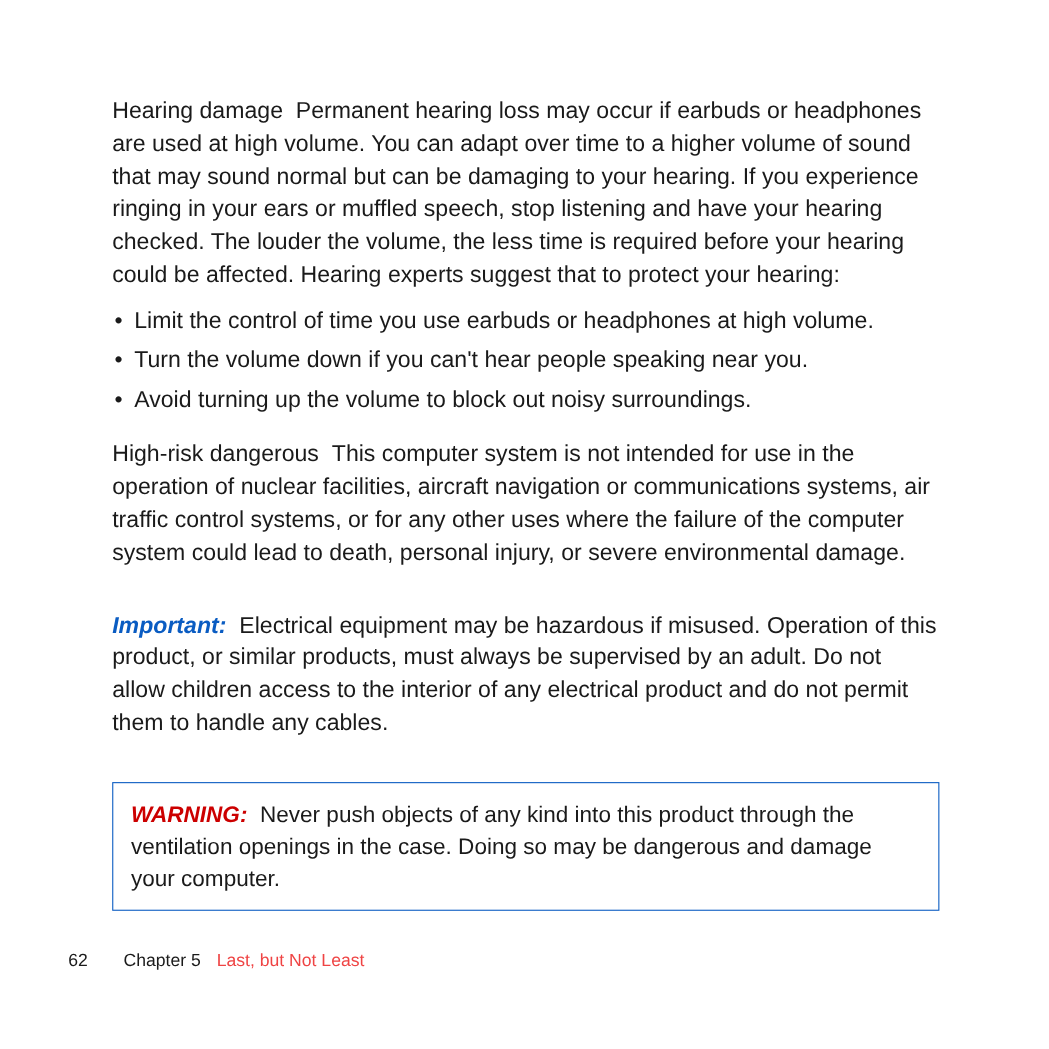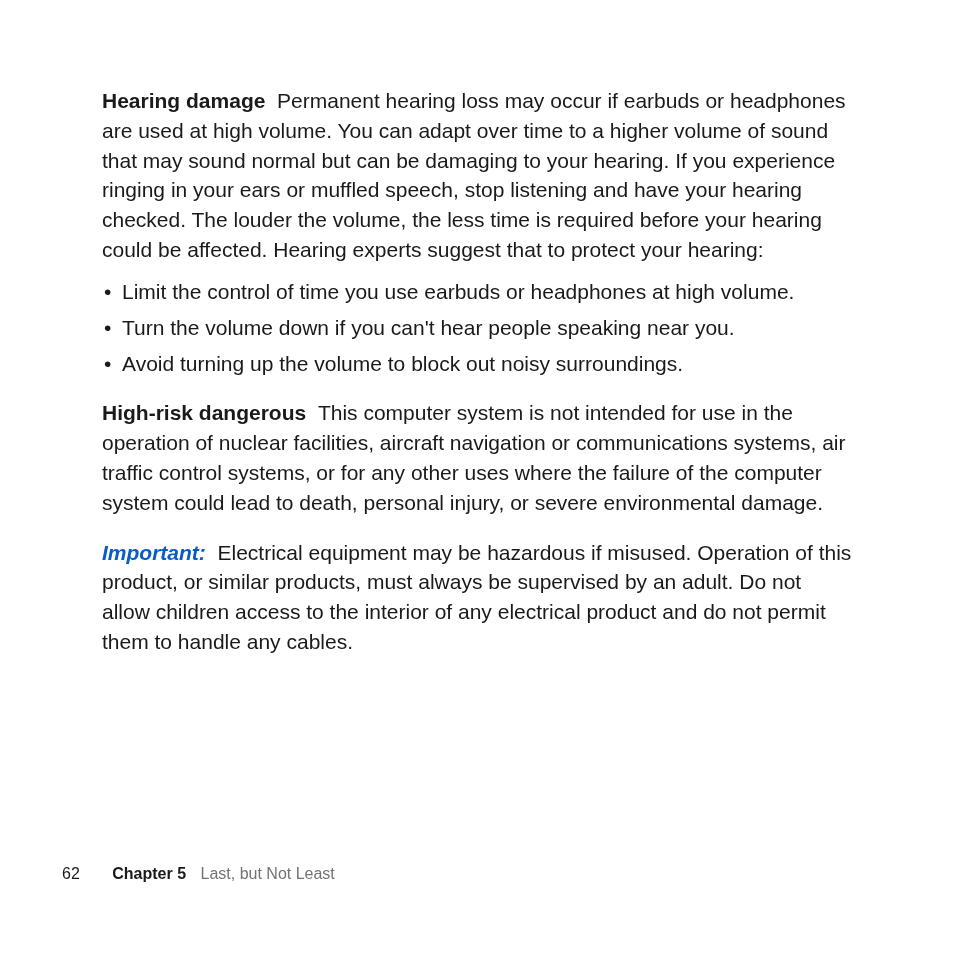--- a/index.html
+++ b/index.html
@@ -18,42 +18,42 @@
     box-sizing: border-box;
     position: relative;
     width: 954px;
     height: 954px;
     padding: 86px 100px 0 102px;
   }
   .para {
     margin: 0 0 12px 0;
   }
   .run-in {
-    font-weight: 700;
+    font-weight: 400;
   }
   ul.bullets {
     list-style: none;
     margin: 0 0 20px 0;
     padding: 0;
   }
   ul.bullets li {
     position: relative;
     padding-left: 20px;
     margin: 6px 0 6px 0;
   }
   ul.bullets li::before {
     content: "•";
     position: absolute;
     left: 2px;
     top: 0;
     font-size: 21px;
     line-height: 1.42;
     color: #1a1a1a;
   }
-  .blockgap { margin-top: 20px; }
+  .blockgap { margin-top: 36px; }
   .important-label {
     color: #0a5cc2;
     font-style: italic;
     font-weight: 600;
   }
   .warning-box {
     border: 1px solid #0a5cc2;
     padding: 14px 16px 14px 16px;
     margin-top: 38px;
     font-size: 20.5px;
@@ -64,22 +64,22 @@
     font-style: italic;
     font-weight: 600;
   }
   .footer {
     position: absolute;
     left: 62px;
     bottom: 68px;
     font-size: 16px;
   }
   .pnum { font-weight: 400; margin-right: 28px; }
-  .chapnum { font-weight: 700; margin-right: 10px; }
-  .chaptitle { color: #737373; }
+  .chapnum { font-weight: 400; margin-right: 10px; }
+  .chaptitle { color: #ef4444; }
 </style>
 </head>
 <body>
 
 <div class="page">
 
   <p class="para">
     <span class="run-in">Hearing damage</span>&nbsp;&nbsp;<span>Permanent hearing loss may occur if earbuds or headphones are used at high volume. You can adapt over time to a higher volume of sound that may sound normal but can be damaging to your hearing. If you experience ringing in your ears or muffled speech, stop listening and have your hearing checked. The louder the volume, the less time is required before your hearing could be affected. Hearing experts suggest that to protect your hearing:</span>
   </p>
 
@@ -90,20 +90,23 @@
   </ul>
 
   <p class="para">
     <span class="run-in">High-risk dangerous</span>&nbsp;&nbsp;<span>This computer system is not intended for use in the operation of nuclear facilities, aircraft navigation or communications systems, air traffic control systems, or for any other uses where the failure of the computer system could lead to death, personal injury, or severe environmental damage.</span>
   </p>
 
   <p class="para blockgap">
     <span class="important-label">Important:</span>&nbsp;&nbsp;<span>Electrical equipment may be hazardous if misused. Operation of this product, or similar products, must always be supervised by an adult. Do not allow children access to the interior of any electrical product and do not permit them to handle any cables.</span>
   </p>
 
+  <div class="warning-box">
+    <span class="warning-label">WARNING:</span>&nbsp;&nbsp;<span>Never push objects of any kind into this product through the ventilation openings in the case. Doing so may be dangerous and damage your computer.</span>
+  </div>
 
   <div class="footer">
     <span class="pnum">62</span>
     <span class="chapnum">Chapter 5</span>
     <span class="chaptitle">Last, but Not Least</span>
   </div>
 
 </div>
 
 </body></html>

